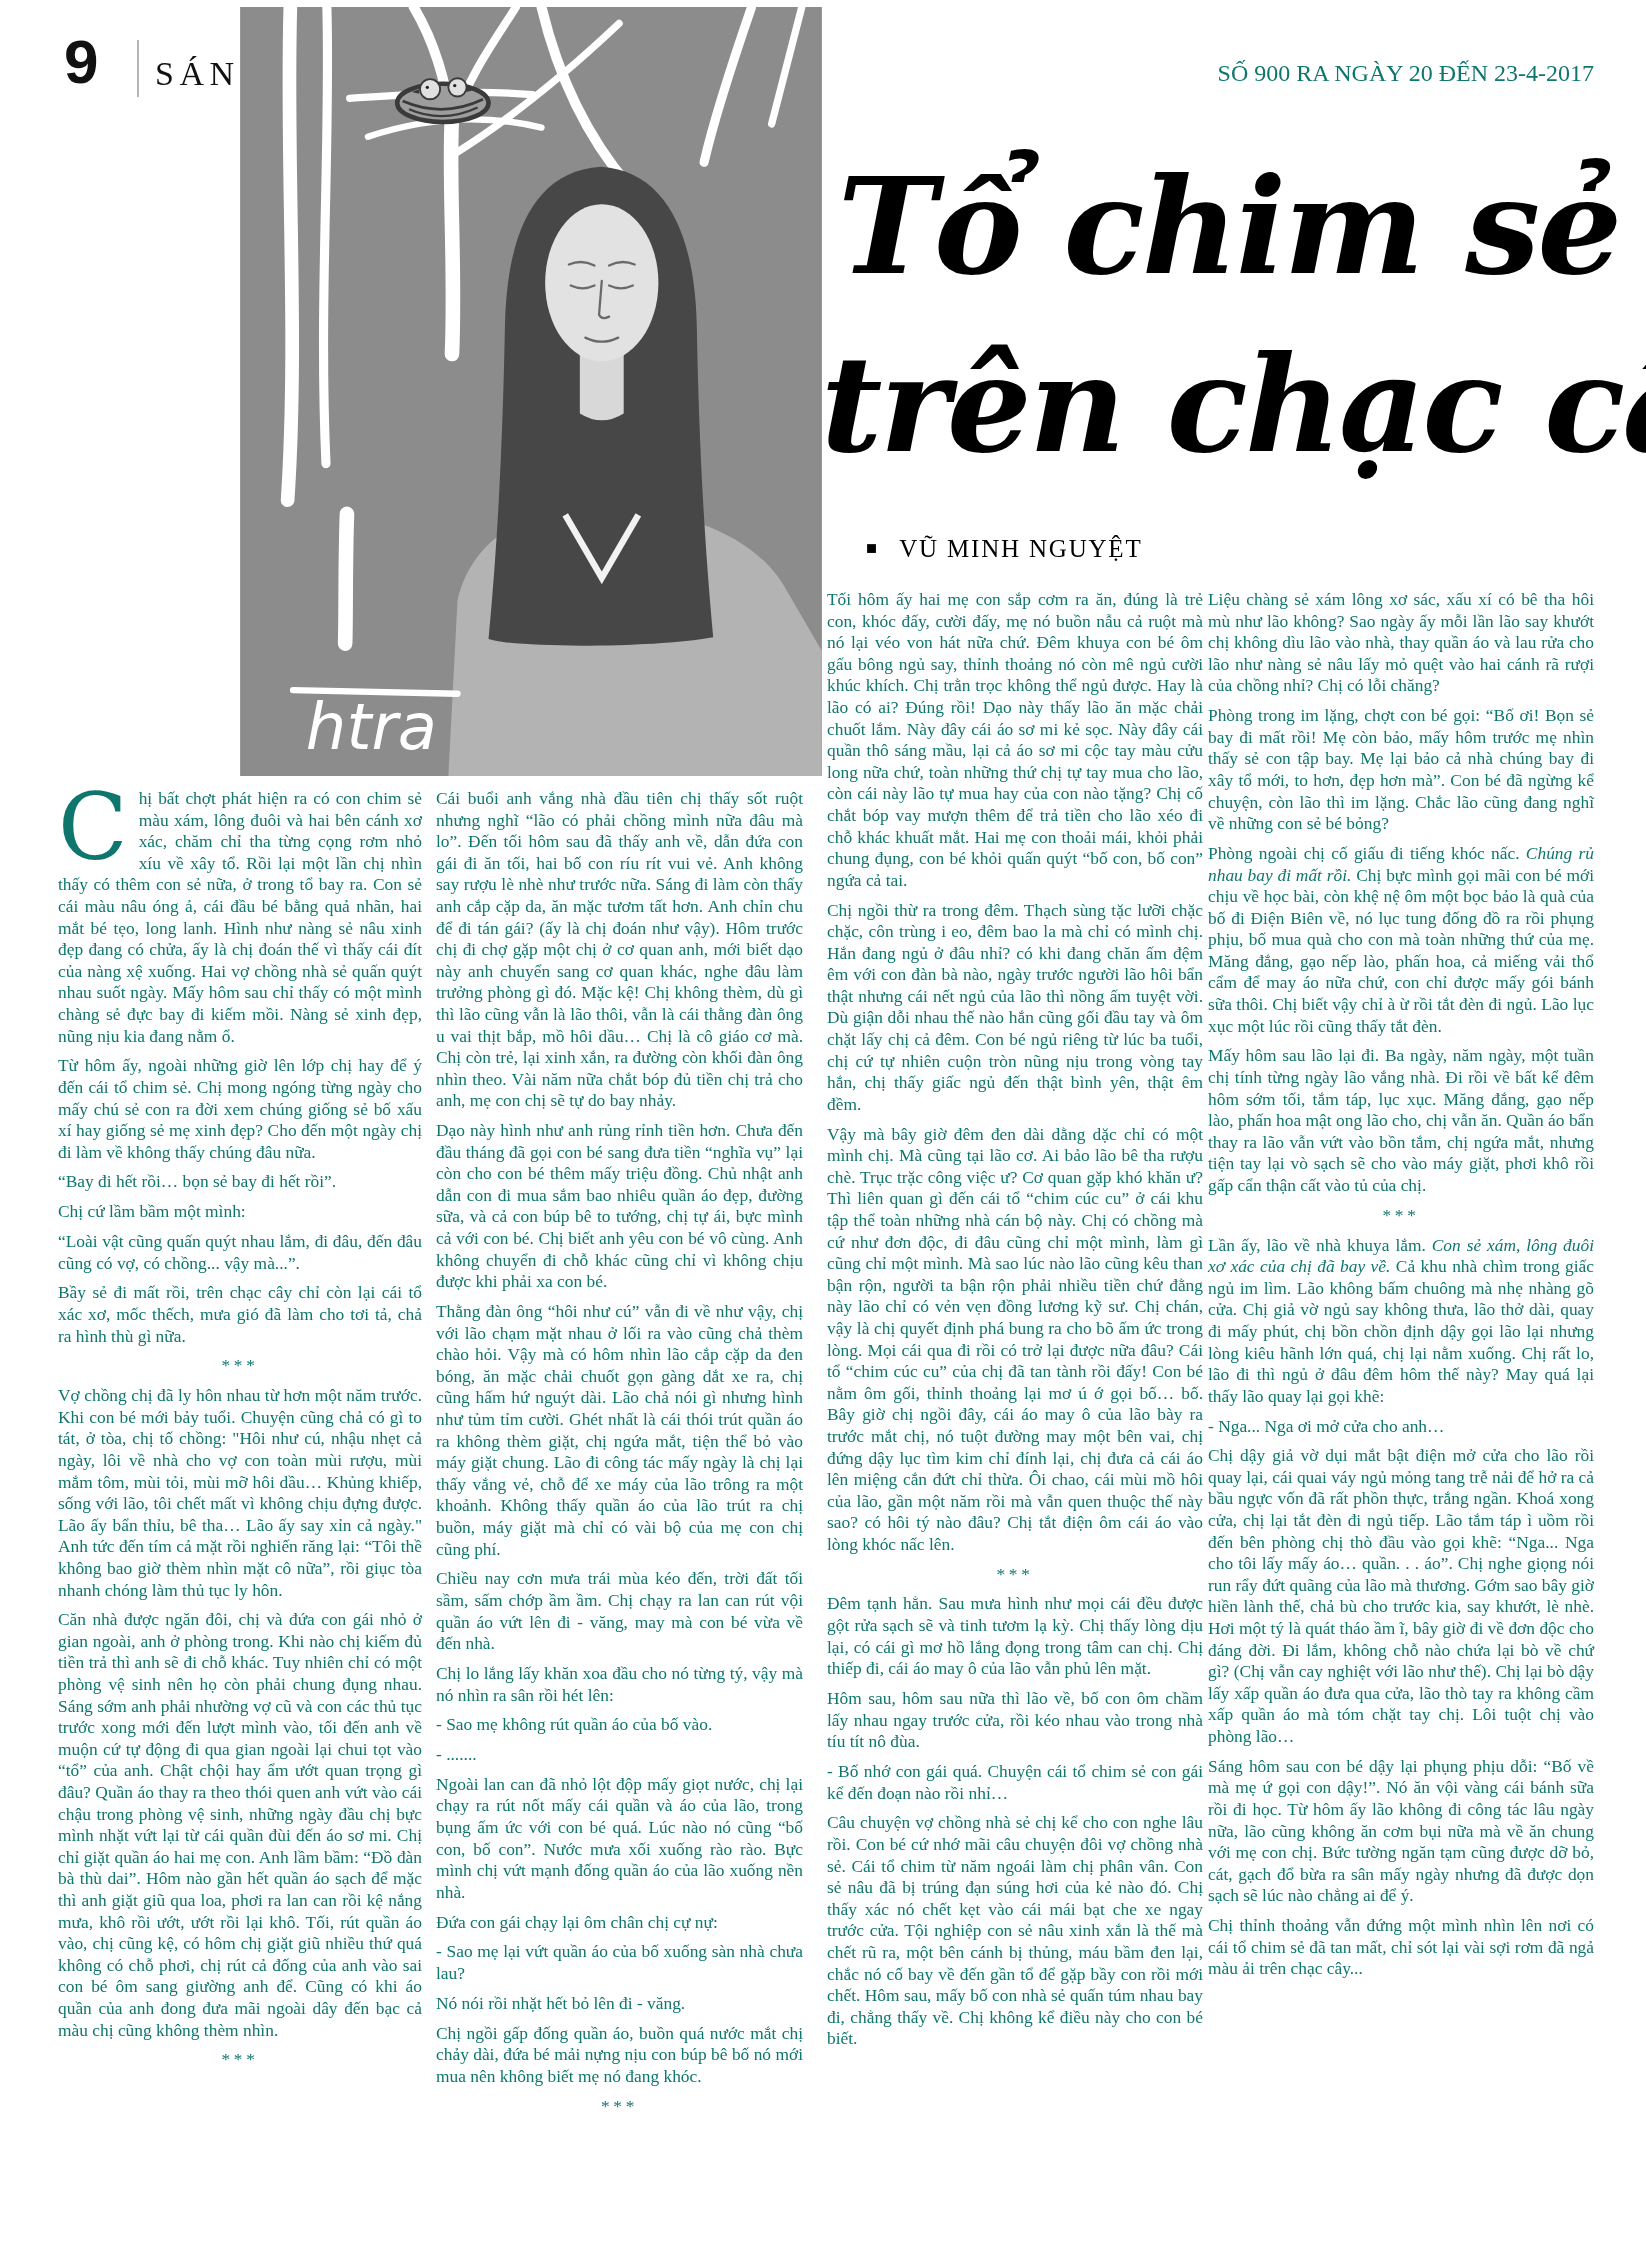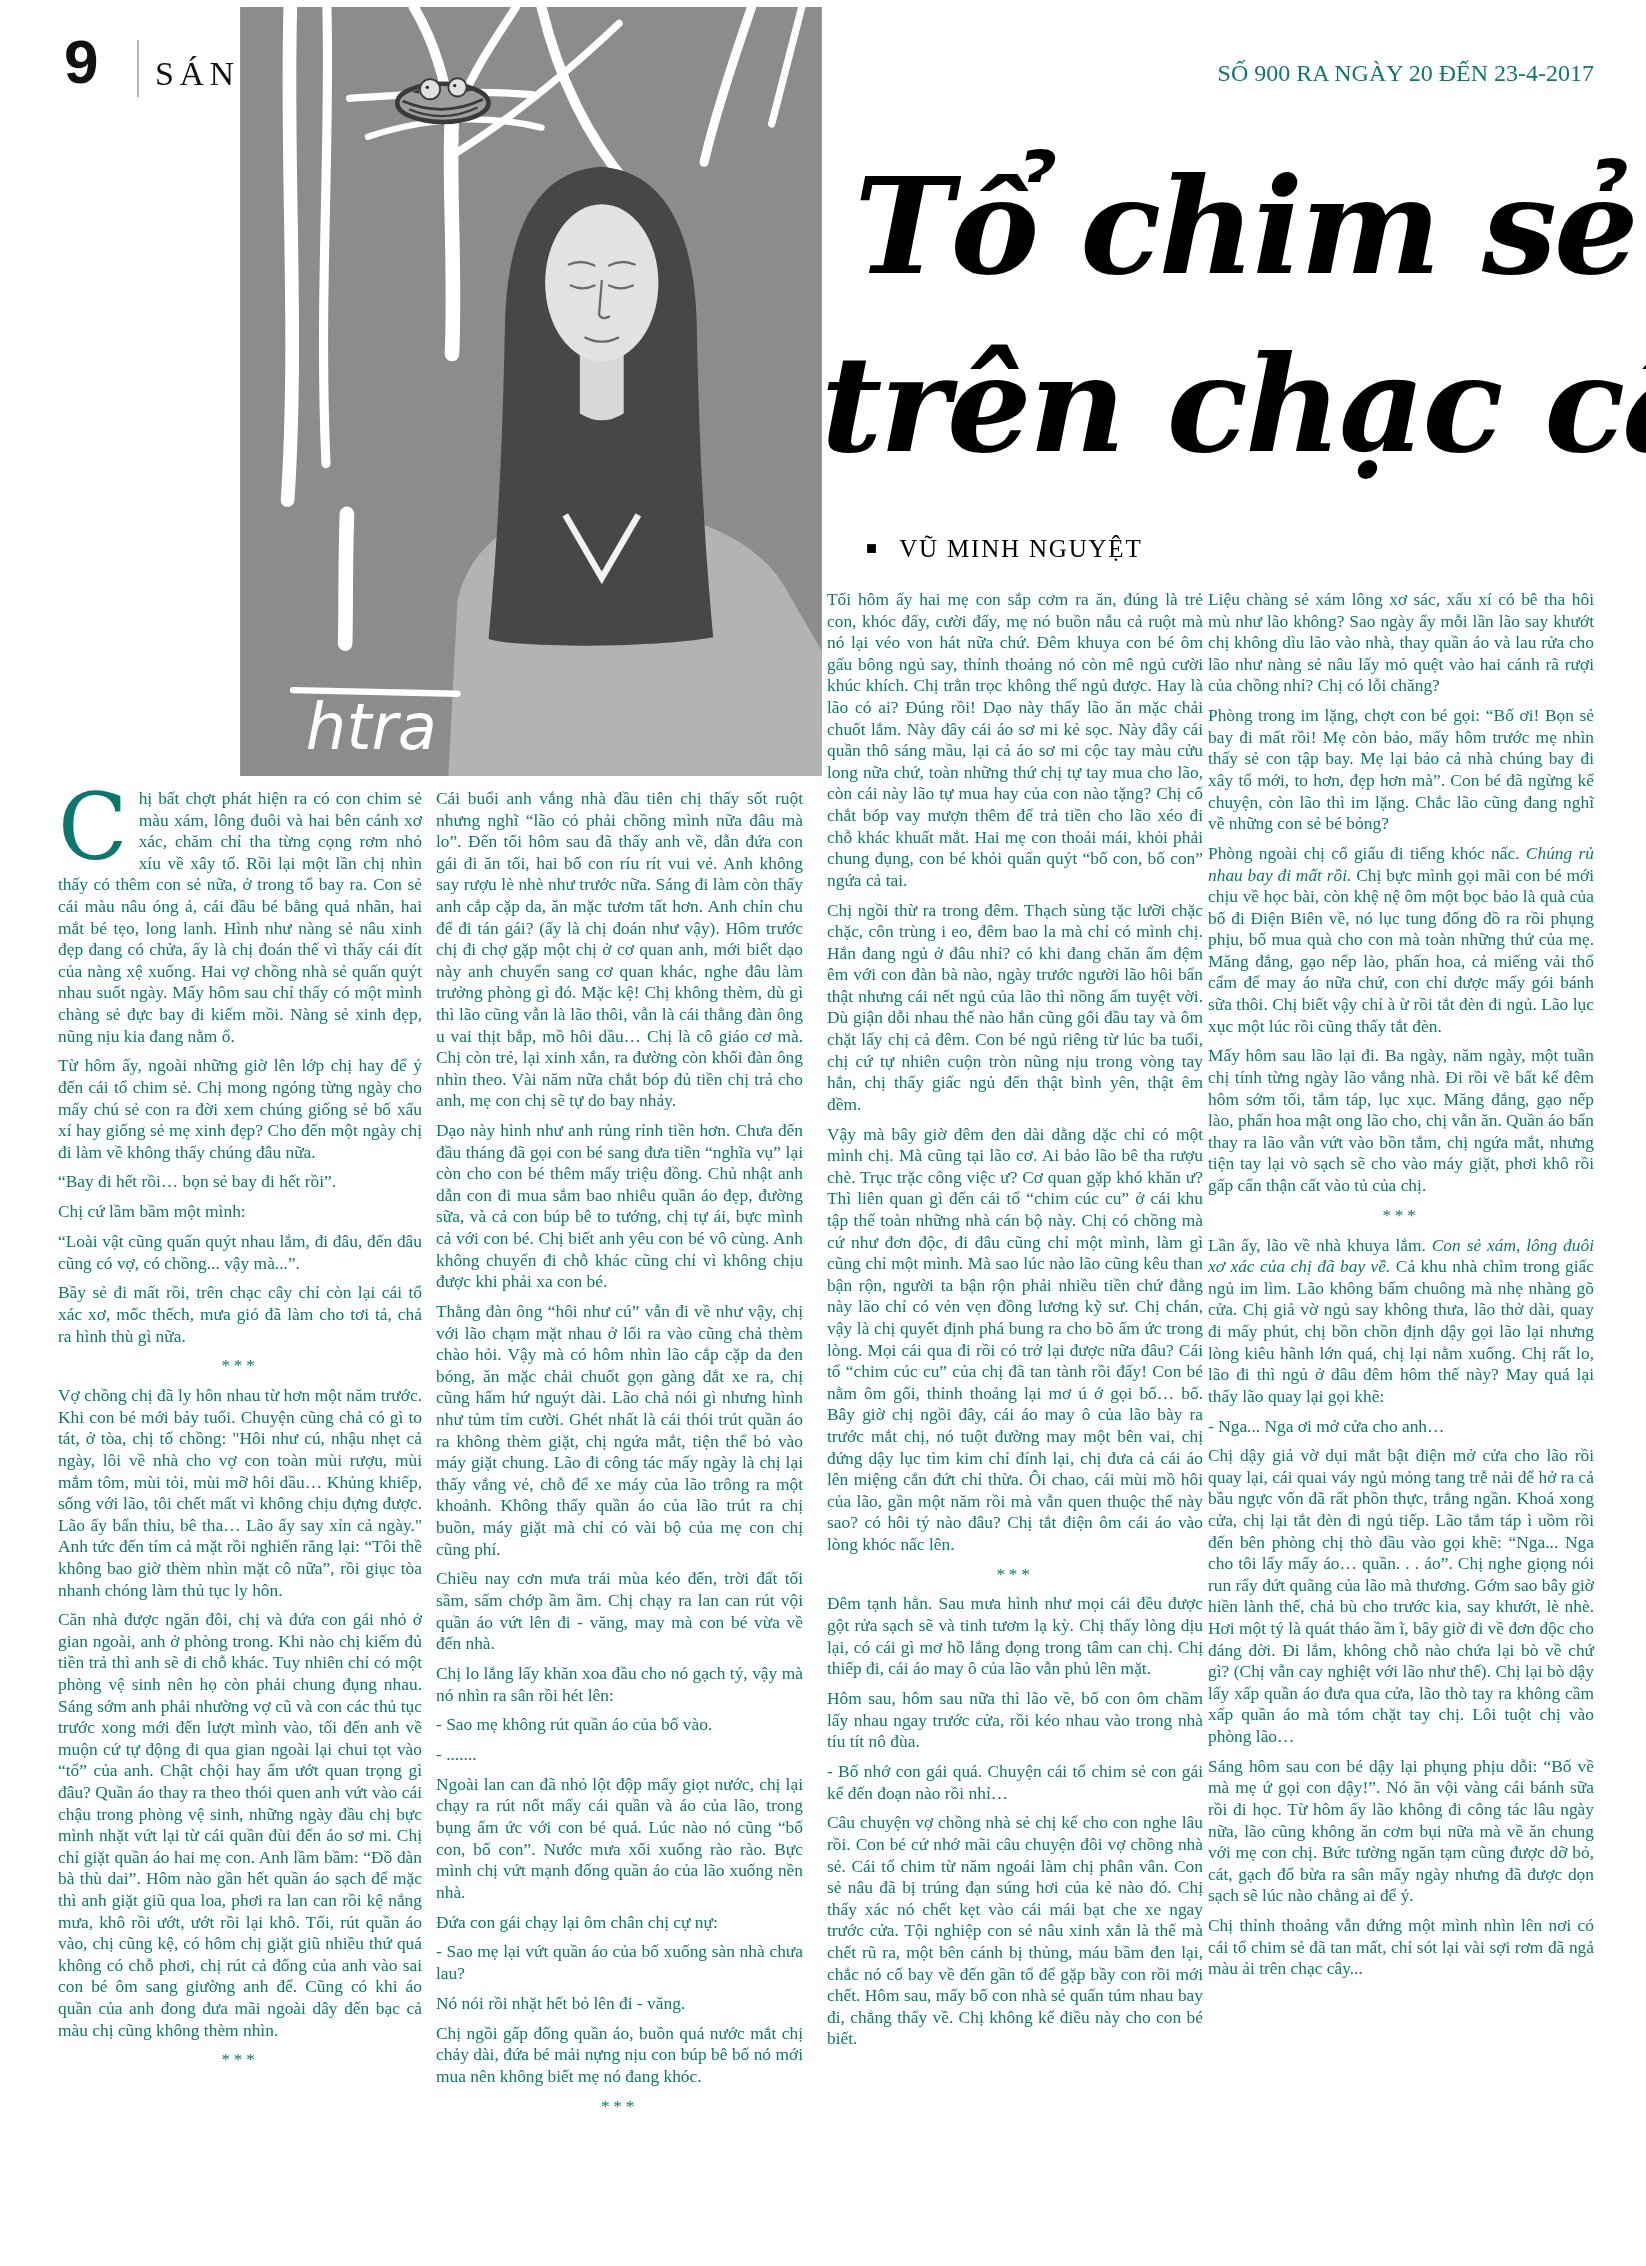--- a/index.html
+++ b/index.html
@@ -4,21 +4,21 @@
 <style>
   html,body{margin:0;padding:0;background:#e8e8e8}
   .page{position:relative;width:1647px;height:2267px;background:#ffffff;color:#151515;
         font-family:"Liberation Serif",serif;overflow:hidden}
   .pagenum{position:absolute;left:64px;top:31px;font-family:"Liberation Sans",sans-serif;
            font-size:62px;font-weight:bold;line-height:1;color:#111}
   .hdr-divider{position:absolute;left:137px;top:40px;width:1.8px;height:57px;background:#b5b5b5}
   .section-title{position:absolute;left:155px;top:55px;font-size:34px;letter-spacing:5.5px;color:#111}
   .issue-info{position:absolute;right:53px;top:60px;font-size:24px;color:#0f766e}
   .illus{position:absolute;left:240px;top:7.3px;width:472px;height:769px}
-  .story-title{position:absolute;left:821px;top:137px;width:815px;text-align:right;
+  .story-title{position:absolute;left:821px;top:137px;width:815px;text-align:center;
                font-family:"DejaVu Serif",serif;font-style:italic;font-weight:bold;
                font-size:133px;line-height:1.34;letter-spacing:-2.7px;color:#000;white-space:nowrap}
   .byline{position:absolute;left:866px;top:535px;font-size:25px;font-weight:normal;
           letter-spacing:1.8px;color:#000}
   .byline .bullet{display:inline-block;transform:translateY(-2.7px);font-size:18.3px;margin-right:12.8px}
   .col{position:absolute;font-size:17.4px;line-height:21.6px;text-align:justify;color:#0f766e}
   .col p{margin:0 0 8.2px}
   .col p.sep{text-align:center;letter-spacing:3.7px;margin:1.8px 0 8.2px}
   .dropcap{float:left;font-size:91px;line-height:68px;padding:5.5px 11px 0 0;
            font-family:"DejaVu Serif",serif;font-weight:normal}
@@ -112,21 +112,21 @@
       <p class="sep"><span>***</span></p>
       <p><span>Vợ chồng chị đã ly hôn nhau từ hơn một năm trước. Khi con bé mới bảy tuổi. Chuyện cũng chả có gì to tát, ở tòa, chị tố chồng: "Hôi như cú, nhậu nhẹt cả ngày, lôi về nhà cho vợ con toàn mùi rượu, mùi mắm tôm, mùi tỏi, mùi mỡ hôi dầu… Khủng khiếp, sống với lão, tôi chết mất vì không chịu đựng được. Lão ấy bẩn thỉu, bê tha… Lão ấy say xỉn cả ngày." Anh tức đến tím cả mặt rồi nghiến răng lại: “Tôi thề không bao giờ thèm nhìn mặt cô nữa”, rồi giục tòa nhanh chóng làm thủ tục ly hôn.</span></p>
       <p><span>Căn nhà được ngăn đôi, chị và đứa con gái nhỏ ở gian ngoài, anh ở phòng trong. Khi nào chị kiếm đủ tiền trả thì anh sẽ đi chỗ khác. Tuy nhiên chỉ có một phòng vệ sinh nên họ còn phải chung đụng nhau. Sáng sớm anh phải nhường vợ cũ và con các thủ tục trước xong mới đến lượt mình vào, tối đến anh về muộn cứ tự động đi qua gian ngoài lại chui tọt vào “tổ” của anh. Chật chội hay ẩm ướt quan trọng gì đâu? Quần áo thay ra theo thói quen anh vứt vào cái chậu trong phòng vệ sinh, những ngày đầu chị bực mình nhặt vứt lại từ cái quần đùi đến áo sơ mi. Chị chỉ giặt quần áo hai mẹ con. Anh lầm bầm: “Đồ đàn bà thù dai”. Hôm nào gần hết quần áo sạch để mặc thì anh giặt giũ qua loa, phơi ra lan can rồi kệ nắng mưa, khô rồi ướt, ướt rồi lại khô. Tối, rút quần áo vào, chị cũng kệ, có hôm chị giặt giũ nhiều thứ quá không có chỗ phơi, chị rút cả đống của anh vào sai con bé ôm sang giường anh để. Cũng có khi áo quần của anh đong đưa mãi ngoài dây đến bạc cả màu chị cũng không thèm nhìn.</span></p>
       <p class="sep"><span>***</span></p>
     </div>
   <div id="col1" class="col">
       <p><span>Cái buổi anh vắng nhà đầu tiên chị thấy sốt ruột nhưng nghĩ “lão có phải chồng mình nữa đâu mà lo”. Đến tối hôm sau đã thấy anh về, dẫn đứa con gái đi ăn tối, hai bố con ríu rít vui vẻ. Anh không say rượu lè nhè như trước nữa. Sáng đi làm còn thấy anh cắp cặp da, ăn mặc tươm tất hơn. Anh chỉn chu để đi tán gái? (ấy là chị đoán như vậy). Hôm trước chị đi chợ gặp một chị ở cơ quan anh, mới biết dạo này anh chuyển sang cơ quan khác, nghe đâu làm trưởng phòng gì đó. Mặc kệ! Chị không thèm, dù gì thì lão cũng vẫn là lão thôi, vẫn là cái thằng đàn ông u vai thịt bắp, mồ hôi dầu… Chị là cô giáo cơ mà. Chị còn trẻ, lại xinh xắn, ra đường còn khối đàn ông nhìn theo. Vài năm nữa chắt bóp đủ tiền chị trả cho anh, mẹ con chị sẽ tự do bay nhảy.</span></p>
       <p><span>Dạo này hình như anh rủng rỉnh tiền hơn. Chưa đến đầu tháng đã gọi con bé sang đưa tiền “nghĩa vụ” lại còn cho con bé thêm mấy triệu đồng. Chủ nhật anh dẫn con đi mua sắm bao nhiêu quần áo đẹp, đường sữa, và cả con búp bê to tướng, chị tự ái, bực mình cả với con bé. Chị biết anh yêu con bé vô cùng. Anh không chuyển đi chỗ khác cũng chỉ vì không chịu được khi phải xa con bé.</span></p>
       <p><span>Thằng đàn ông “hôi như cú” vẫn đi về như vậy, chị với lão chạm mặt nhau ở lối ra vào cũng chả thèm chào hỏi. Vậy mà có hôm nhìn lão cắp cặp da đen bóng, ăn mặc chải chuốt gọn gàng dắt xe ra, chị cũng hấm hứ nguýt dài. Lão chả nói gì nhưng hình như tủm tỉm cười. Ghét nhất là cái thói trút quần áo ra không thèm giặt, chị ngứa mắt, tiện thể bỏ vào máy giặt chung. Lão đi công tác mấy ngày là chị lại thấy vắng vẻ, chỗ để xe máy của lão trông ra một khoảnh. Không thấy quần áo của lão trút ra chị buồn, máy giặt mà chỉ có vài bộ của mẹ con chị cũng phí.</span></p>
       <p><span>Chiều nay cơn mưa trái mùa kéo đến, trời đất tối sầm, sấm chớp ầm ầm. Chị chạy ra lan can rút vội quần áo vứt lên đi - văng, may mà con bé vừa về đến nhà.</span></p>
-      <p><span>Chị lo lắng lấy khăn xoa đầu cho nó gạch tý, vậy mà nó nhìn ra sân rồi hét lên:</span></p>
+      <p><span>Chị lo lắng lấy khăn xoa đầu cho nó từng tý, vậy mà nó nhìn ra sân rồi hét lên:</span></p>
       <p><span>- Sao mẹ không rút quần áo của bố vào.</span></p>
       <p><span>- .......</span></p>
       <p><span>Ngoài lan can đã nhỏ lột độp mấy giọt nước, chị lại chạy ra rút nốt mấy cái quần và áo của lão, trong bụng ấm ức với con bé quá. Lúc nào nó cũng “bố con, bố con”. Nước mưa xối xuống rào rào. Bực mình chị vứt mạnh đống quần áo của lão xuống nền nhà.</span></p>
       <p><span>Đứa con gái chạy lại ôm chân chị cự nự:</span></p>
       <p><span>- Sao mẹ lại vứt quần áo của bố xuống sàn nhà chưa lau?</span></p>
       <p><span>Nó nói rồi nhặt hết bỏ lên đi - văng.</span></p>
       <p><span>Chị ngồi gấp đống quần áo, buồn quá nước mắt chị chảy dài, đứa bé mải nựng nịu con búp bê bố nó mới mua nên không biết mẹ nó đang khóc.</span></p>
       <p class="sep"><span>***</span></p>
     </div>
   <div id="col2" class="col">

